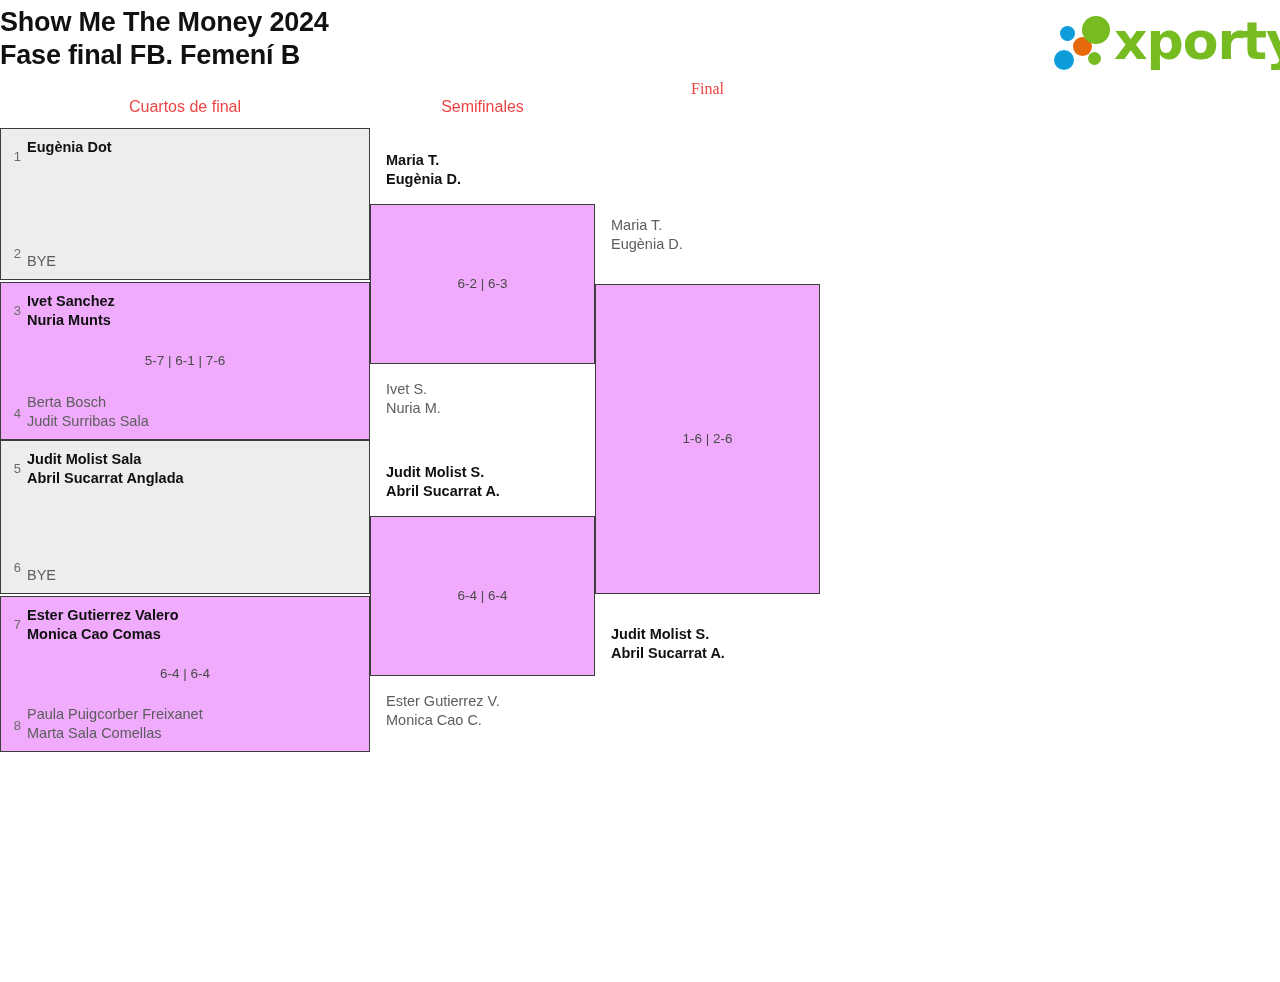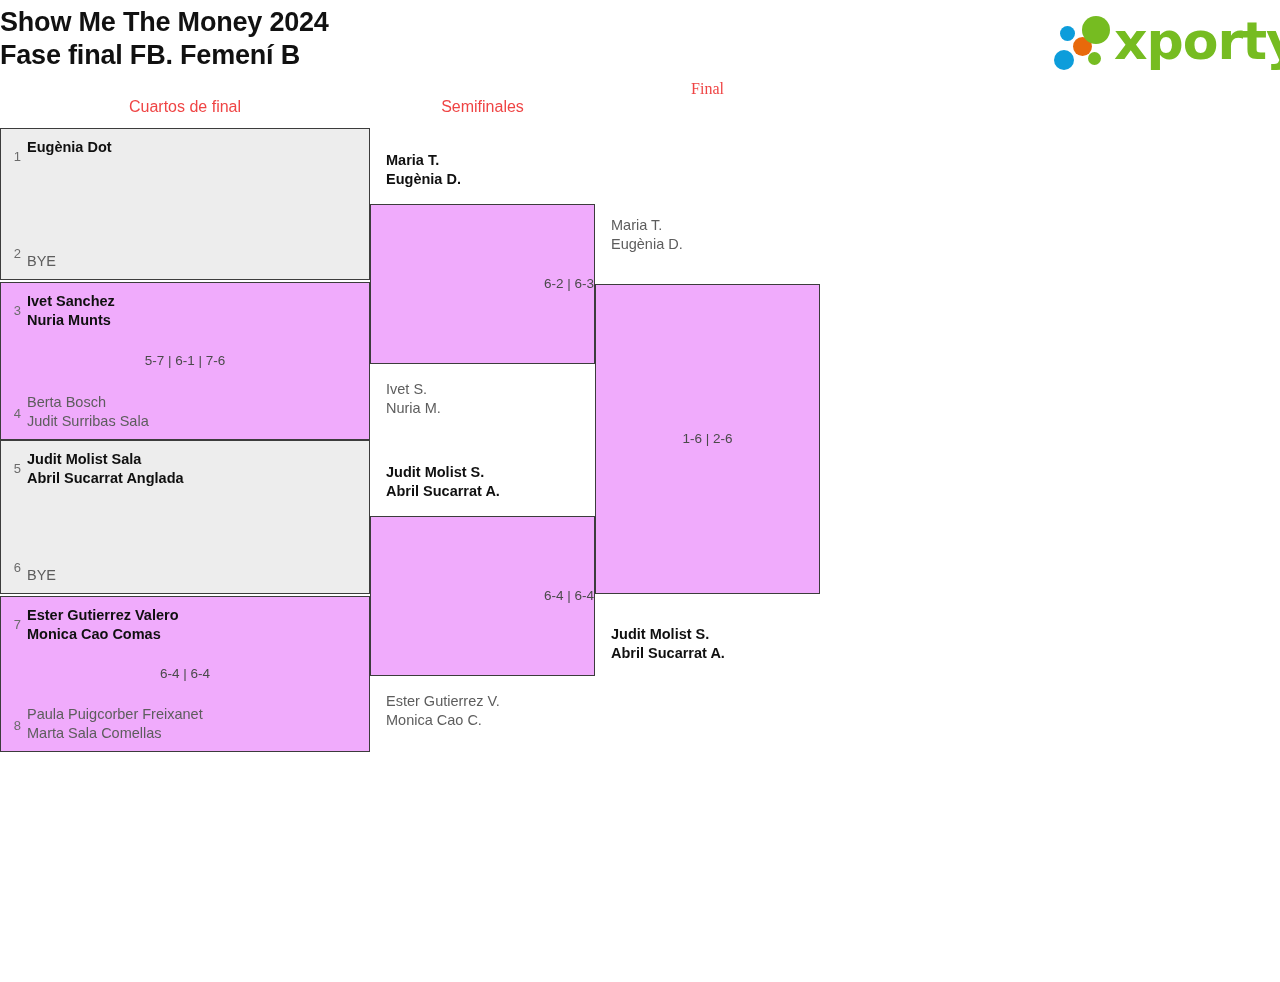--- a/index.html
+++ b/index.html
@@ -144,21 +144,21 @@
   .qf .slot-top    { top: 9px; }
   .qf .slot-bottom { bottom: 9px; }
   .qf .score { top: 50%; margin-top: -9px; }
 
   
   .sf { left: 370px; width: 225px; }
   .sf1 { top: 204px; height: 160px; }
   .sf2 { top: 516px; height: 160px; }
   .sf .slot-top    { top: -54px; }
   .sf .slot-bottom { bottom: -54px; }
-  .sf .score { top: 50%; margin-top: -9px; text-align: right; }
+  .sf .score { top: 50%; margin-top: -9px; }
   .sf .seed { width: 8px; flex: 0 0 8px; }
   .sf .names { padding-left: 7px; }
 
   
   .fin { left: 595px; width: 225px; }
   .fin1 { top: 284px; height: 310px; }
   .fin .slot-top    { top: -69px; }
   .fin .slot-bottom { bottom: -69px; }
   .fin .score { top: 50%; margin-top: -9px; }
   .fin .seed { width: 8px; flex: 0 0 8px; }

